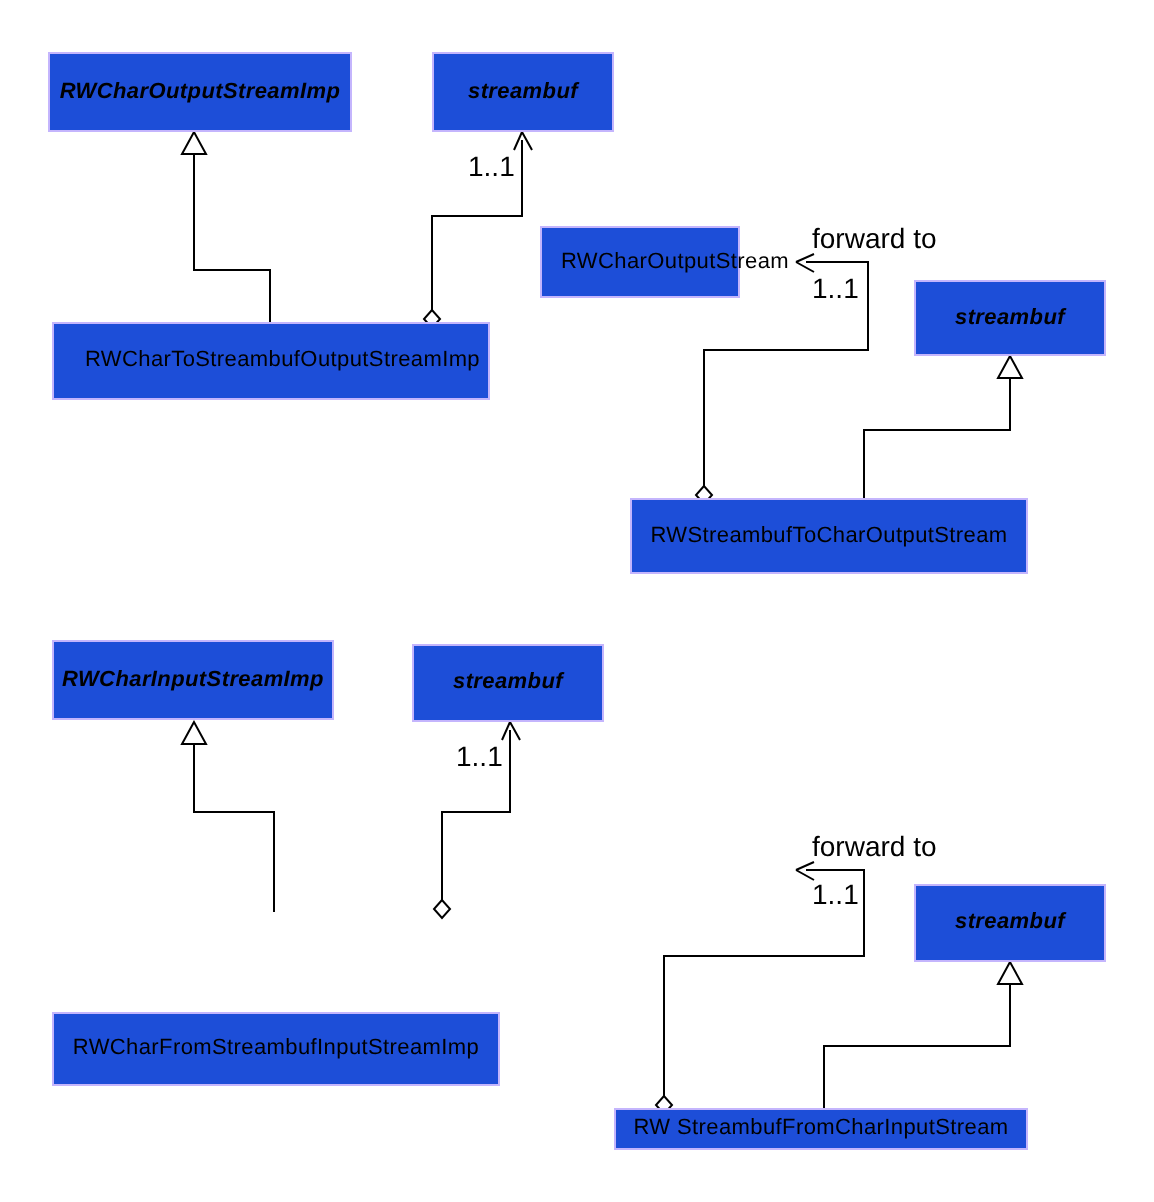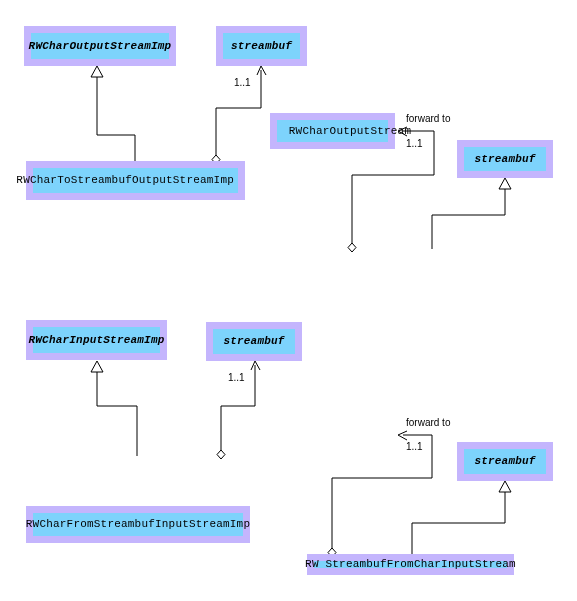--- a/index.html
+++ b/index.html
@@ -21,28 +21,28 @@
   #diagram-svg {
     position: absolute;
     left: 0;
     top: 0;
     width: 577px;
     height: 601px;
   }
   .uml-box {
     position: absolute;
     box-sizing: border-box;
-    border: 7px solid #c4b5fd;
-    background: #7dd3fc;
+    border: 1px solid #c4b5fd;
+    background: #1d4ed8;
     display: flex;
     align-items: center;
     justify-content: center;
     text-align: center;
     color: #000000;
-    font-family: Liberation Mono, monospace;
+    font-family: Liberation Sans, sans-serif;
     font-size: 11px;
     line-height: 13px;
     letter-spacing: 0.2px;
     z-index: 3;
   }
   .uml-box.abstract .uml-label {
     font-style: italic;
     font-weight: bold;
   }
   .uml-box.concrete .uml-label {
@@ -50,21 +50,21 @@
     font-weight: normal;
   }
   .uml-label {
     display: block;
     padding: 0 4px;
     white-space: nowrap;
   }
   .edge-label {
     position: absolute;
     font-family: "Liberation Sans", sans-serif;
-    font-size: 10px;
+    font-size: 14px;
     line-height: 12px;
     color: #000000;
     white-space: nowrap;
     z-index: 4;
   }
 </style>
 </head>
 <body>
 
 <div id="diagram-root">
@@ -122,28 +122,31 @@
   </div>
 
   <div class="uml-box abstract" id="box-1" style="left: 216px; top: 26px; width: 91px; height: 40px;">
     <span class="uml-label">streambuf</span>
   </div>
 
   <div class="uml-box concrete" id="box-2" style="left: 26px; top: 161px; width: 219px; height: 39px; justify-content: flex-end;">
     <span class="uml-label">RWCharToStreambufOutputStreamImp</span>
   </div>
 
-  <div class="uml-box concrete" id="box-3" style="left: 270px; top: 113px; width: 125px; height: 36px; padding-left: 35px;">
+  <div class="uml-box concrete" id="box-3" style="left: 270px; top: 113px; width: 100px; height: 36px; padding-left: 35px;">
     <span class="uml-label">RWCharOutputStream</span>
   </div>
 
   <div class="uml-box abstract" id="box-4" style="left: 457px; top: 140px; width: 96px; height: 38px;">
     <span class="uml-label">streambuf</span>
   </div>
 
+  <div class="uml-box concrete" id="box-5" style="left: 315px; top: 249px; width: 199px; height: 38px;">
+    <span class="uml-label">RWStreambufToCharOutputStream</span>
+  </div>
 
   <div class="uml-box abstract" id="box-6" style="left: 26px; top: 320px; width: 141px; height: 40px; text-align: right;">
     <span class="uml-label">RWCharInputStreamImp</span>
   </div>
 
   <div class="uml-box abstract" id="box-7" style="left: 206px; top: 322px; width: 96px; height: 39px;">
     <span class="uml-label">streambuf</span>
   </div>
 
   <div class="uml-box concrete" id="box-8" style="left: 26px; top: 458px; width: 224px; height: 37px; margin-top: 48px;">

